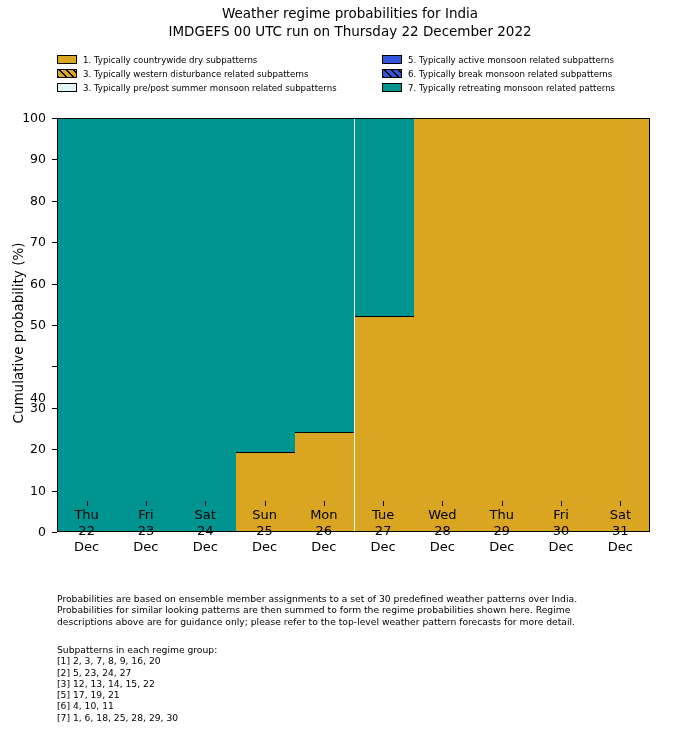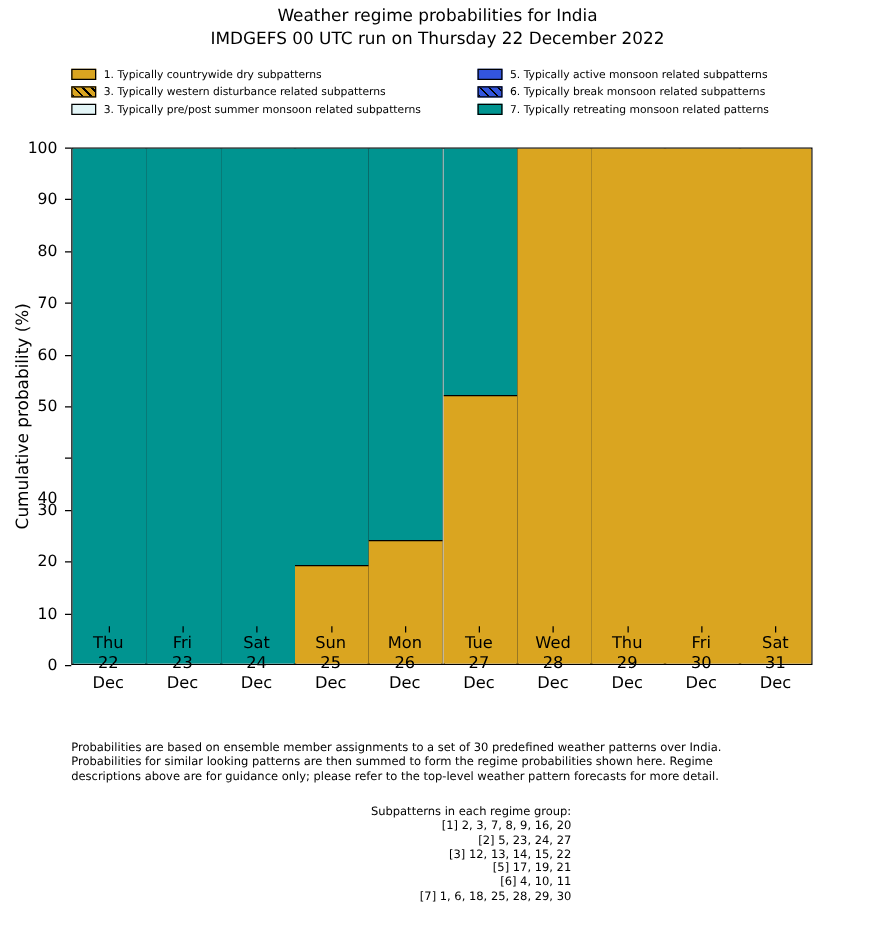--- a/index.html
+++ b/index.html
@@ -177,21 +177,21 @@
   }
   #subpatterns {
     position: absolute;
     left: 57px;
     top: 644px;
     width: 400px;
     font-size: 9.2px;
     line-height: 11.3px;
     color: #000;
   }
-  #subpatterns .sp-line { white-space: nowrap; text-align: right; }
+  #subpatterns .sp-line { white-space: nowrap; }
 </style>
 </head>
 <body>
 
 <div id="title-block">
   <div class="t-line">Weather regime probabilities for India</div>
   <div class="t-line">IMDGEFS 00 UTC run on Thursday 22 December 2022</div>
 </div>
 
 <div id="legend">

